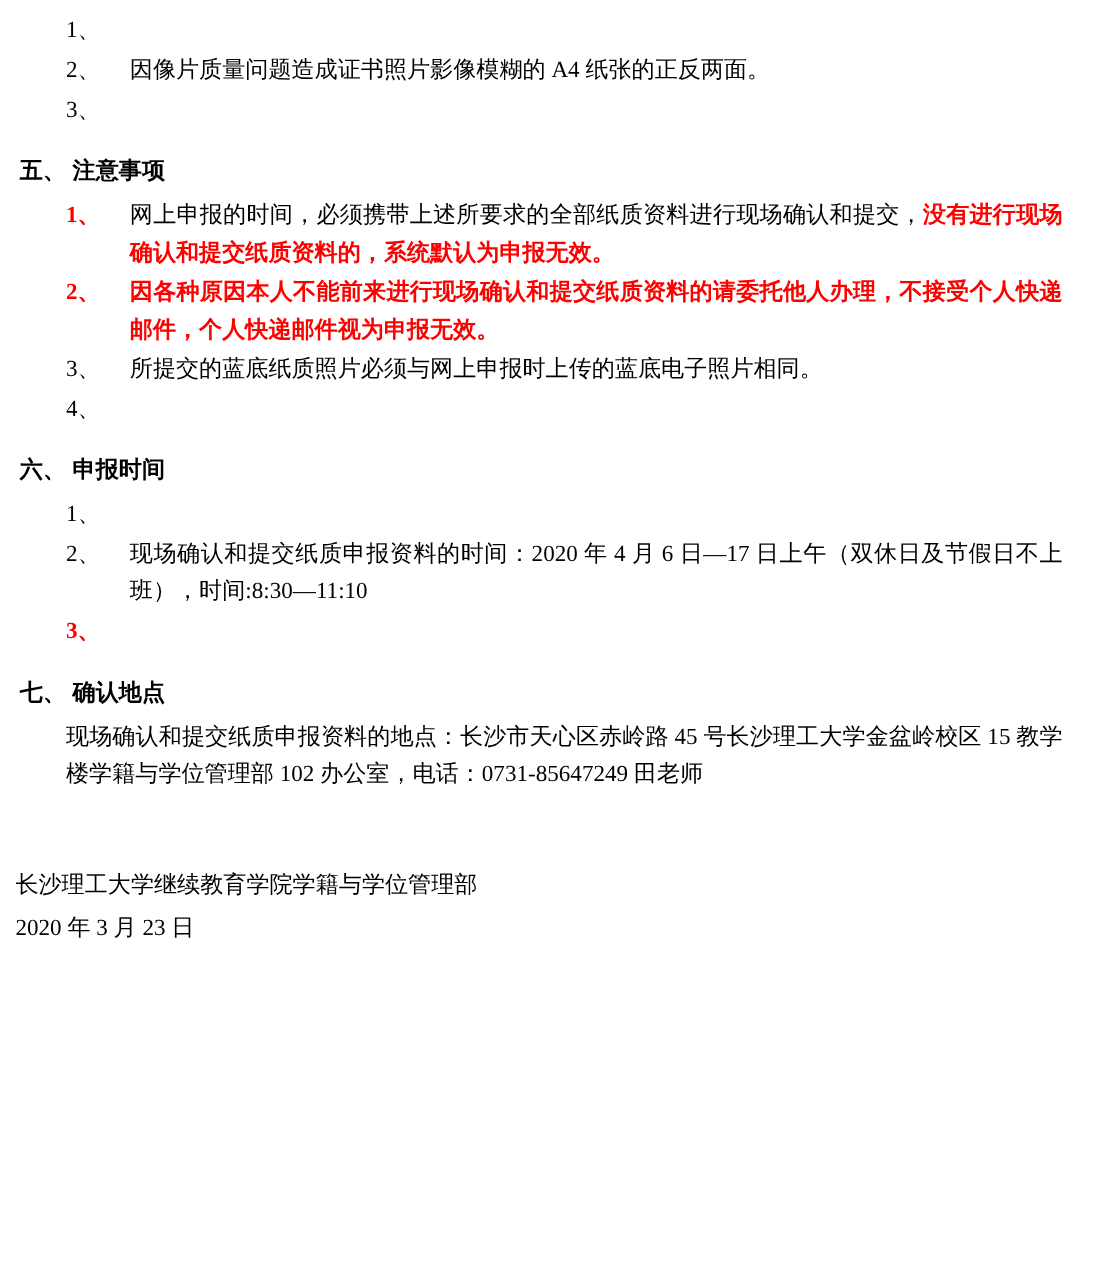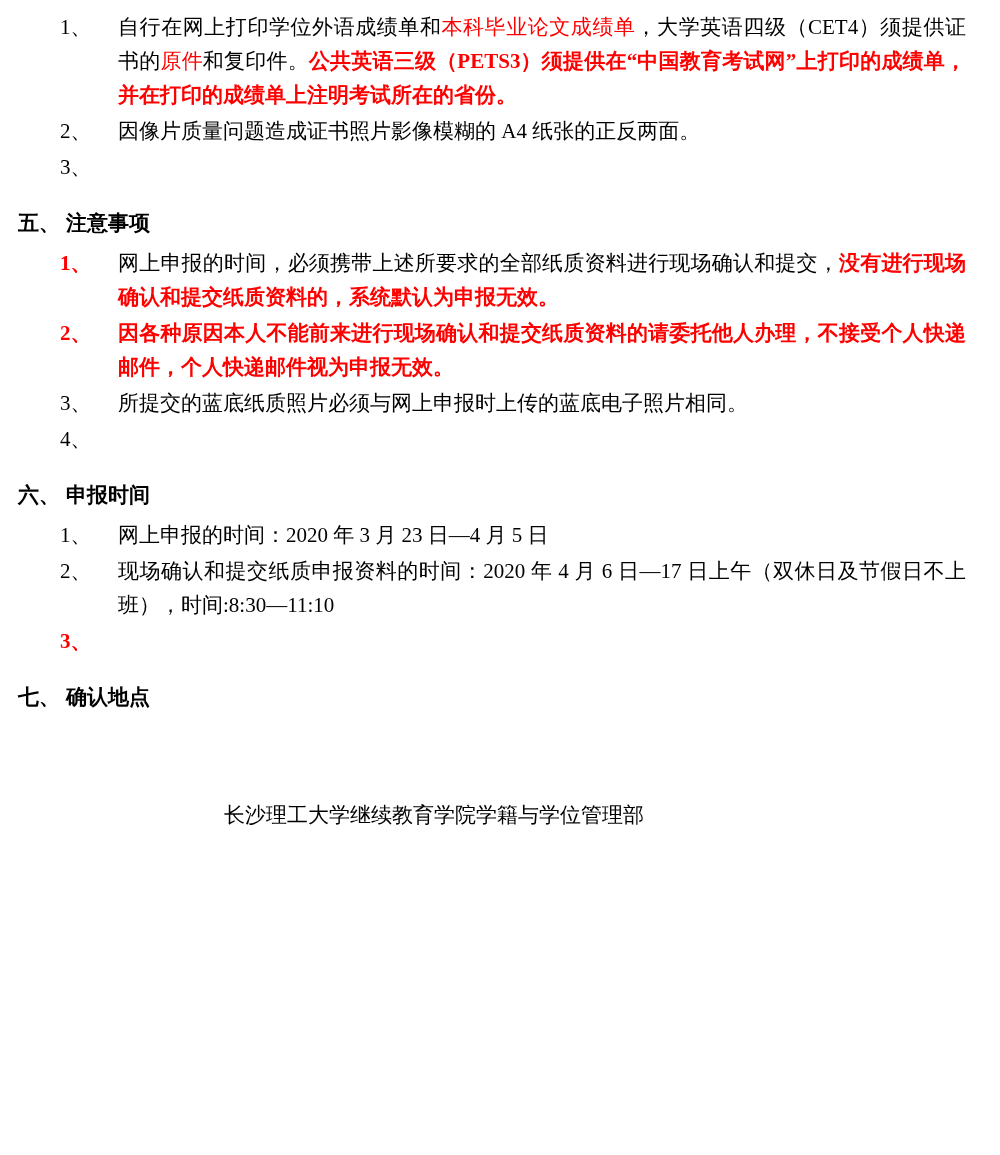--- a/index.html
+++ b/index.html
@@ -54,37 +54,36 @@
   .section-head .sh-num {
     flex: 0 0 auto;
     width: 48px;
   }
   .plain-para {
     padding-left: 46px;
     text-align: justify;
     text-justify: inter-ideograph;
   }
   .footer {
-    margin-top: 82px;
-    text-align: center;
+    margin-top: 65px;
+    text-align: left;
     padding-right: 112px;
   }
   .footer div { line-height: 1.85; }
   .footer .date { padding-right: 8px; }
 </style>
 </head>
 <body>
 
 <div class="page">
 
   <div>
 
     <div class="item lv1">
       <span class="marker">1、</span>
-      <span class="body"><span>自行在网上打印学位外语成绩单和</span><span class="red">本科毕业论文成绩单</span><span>，大学英语四级（CET4）须提供证书的</span><span class="red">原件</span><span>和复印件。</span><span class="red bold">公共英语三级（PETS3）须提供在“中国教育考试网”上打印的成绩单，并在打印的成绩单上注明考试所在的省份。</span></span>
     </div>
 
     <div class="item lv1">
       <span class="marker">2、</span>
       <span class="body">因像片质量问题造成证书照片影像模糊的 A4 纸张的正反两面。</span>
     </div>
 
     <div class="item lv1">
       <span class="marker">3、</span>
     </div>
@@ -118,36 +117,37 @@
   </div>
 
   <div class="section-head">
     <span class="sh-num">六、</span>
     <span>申报时间</span>
   </div>
 
   <div>
     <div class="item lv1">
       <span class="marker">1、</span>
-      <span class="body">网上申报的时间：2020 年 3 月 23 日—4 月 5 日</span>
     </div>
 
     <div class="item lv1">
       <span class="marker">2、</span>
       <span class="body">现场确认和提交纸质申报资料的时间：2020 年 4 月 6 日—17 日上午（双休日及节假日不上班），时间:8:30—11:10</span>
     </div>
 
     <div class="item lv1">
       <span class="marker red bold">3、</span>
     </div>
   </div>
 
   <div class="section-head">
     <span class="sh-num">七、</span>
     <span>确认地点</span>
   </div>
 
+  <div class="plain-para">现场确认和提交纸质申报资料的地点：长沙市天心区赤岭路 45 号长沙理工大学金盆岭校区 15 教学楼学籍与学位管理部 102 办公室，电话：0731-85647249 田老师</div>
 
   <div class="footer">
     <div>长沙理工大学继续教育学院学籍与学位管理部</div>
+    <div class="date">2020 年 3 月 23 日</div>
   </div>
 
 </div>
 
 </body></html>

